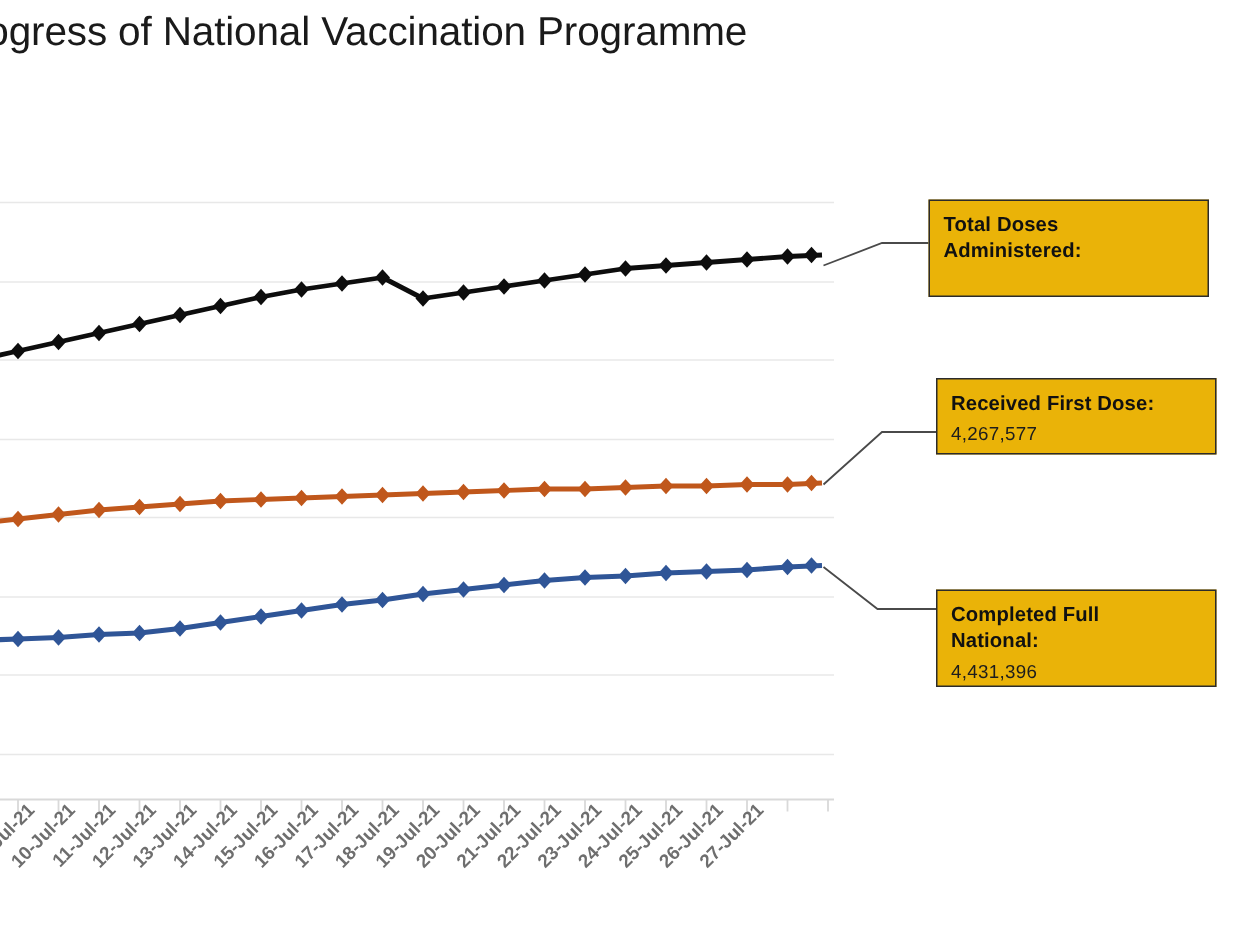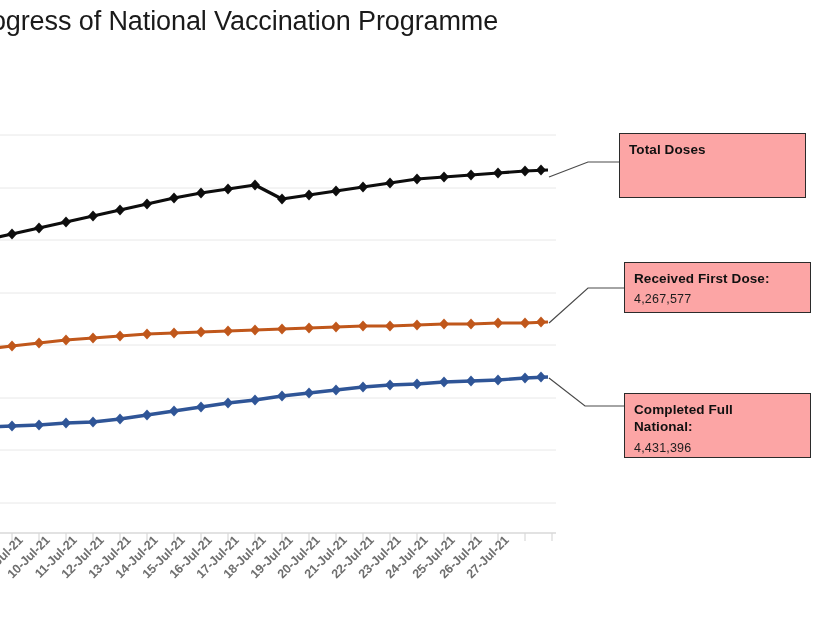--- a/index.html
+++ b/index.html
@@ -65,42 +65,42 @@
     transform-origin: left top;
     transform: rotate(-45deg) translate(-100%, 0);
     font-family: "Liberation Sans", sans-serif;
   }
 
   
   .callout {
     position: absolute;
     box-sizing: border-box;
     border: 1.6px solid #2b2b2b;
-    background: #fca5a5;
+    background: #eab308;
     padding: 7px 0 6px 9px;
   }
   .callout-title {
     font-size: 13.5px;
     font-weight: 700;
     color: #111111;
     line-height: 1.28;
     letter-spacing: 0.1px;
     font-family: "Liberation Sans", sans-serif;
   }
   .callout-value {
     font-size: 12.5px;
     font-weight: 400;
     color: #1d1d1d;
     line-height: 1.45;
     margin-top: 3px;
     letter-spacing: 0.2px;
     font-family: "Liberation Sans", sans-serif;
   }
   #callout-total      { left: 619px; top: 133px; width: 187px; height: 65px; }
-  #callout-first-dose { left: 624px; top: 262px; width: 187px; height: 51px; }
+  #callout-first-dose { left: 624px; top: 252px; width: 187px; height: 51px; }
   #callout-full-regimen { left: 624px; top: 393px; width: 187px; height: 65px; }
 
   
   #leaders {
     position: absolute;
     left: 0; top: 0;
     pointer-events: none;
   }
 </style>
 </head>
@@ -257,20 +257,21 @@
   </div>
 
   <svg id="leaders" width="830" height="622">
     <polyline fill="none" stroke="#4a4a4a" stroke-width="1.2" points="549,177 588,162 619,162"></polyline>
     <polyline fill="none" stroke="#4a4a4a" stroke-width="1.2" points="549,323 588,288 624,288"></polyline>
     <polyline fill="none" stroke="#4a4a4a" stroke-width="1.2" points="549,378 585,406 624,406"></polyline>
   </svg>
 
   <div class="callout" id="callout-total">
     <div class="callout-title">Total Doses</div>
+    <div class="callout-title">Administered:</div>
   </div>
 
   <div class="callout" id="callout-first-dose">
     <div class="callout-title">Received First Dose:</div>
     <div class="callout-value">4,267,577</div>
   </div>
 
   <div class="callout" id="callout-full-regimen">
     <div class="callout-title">Completed Full</div>
     <div class="callout-title">National:</div>

